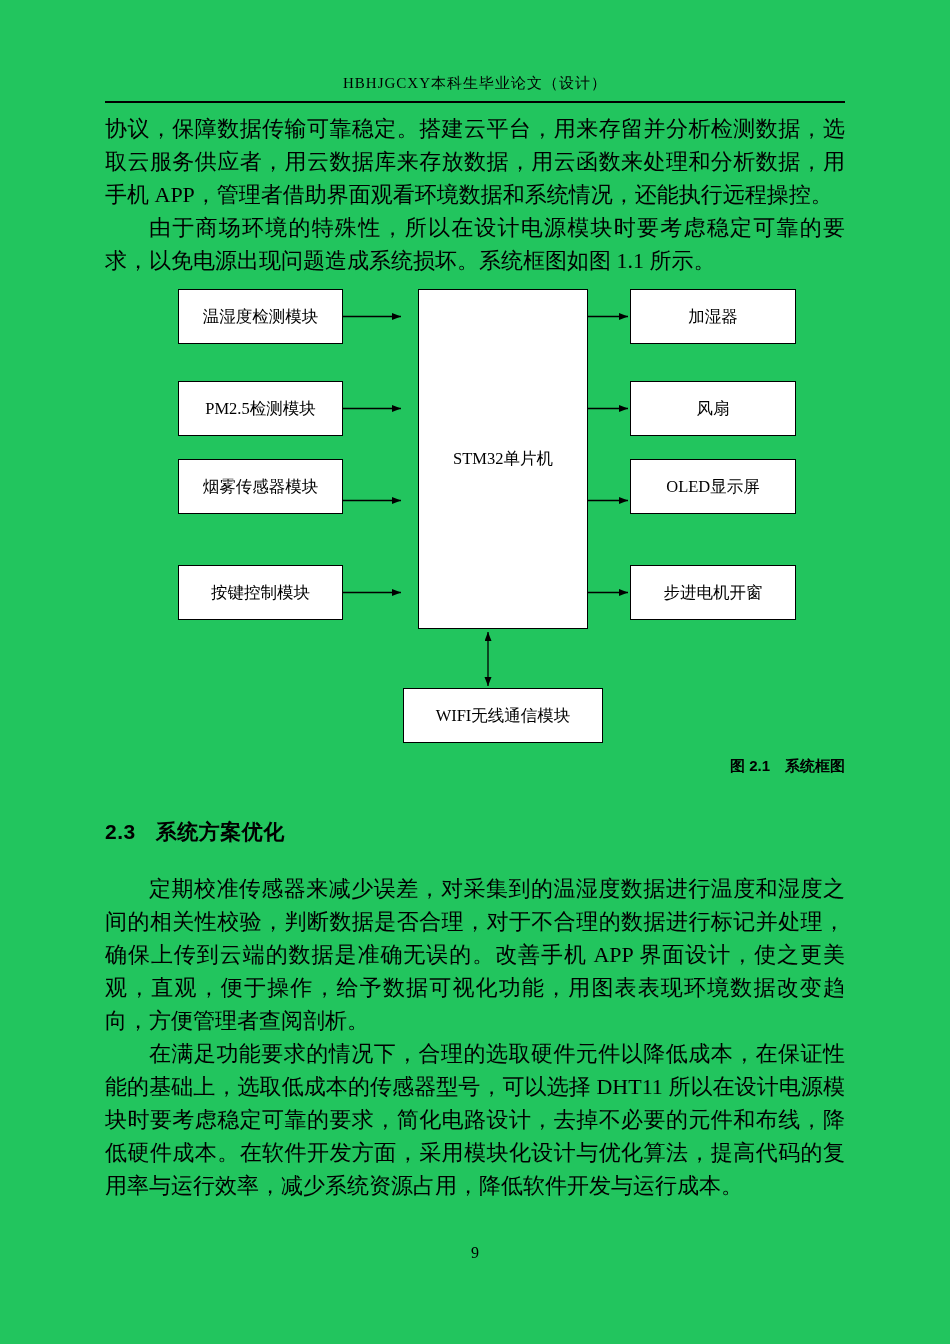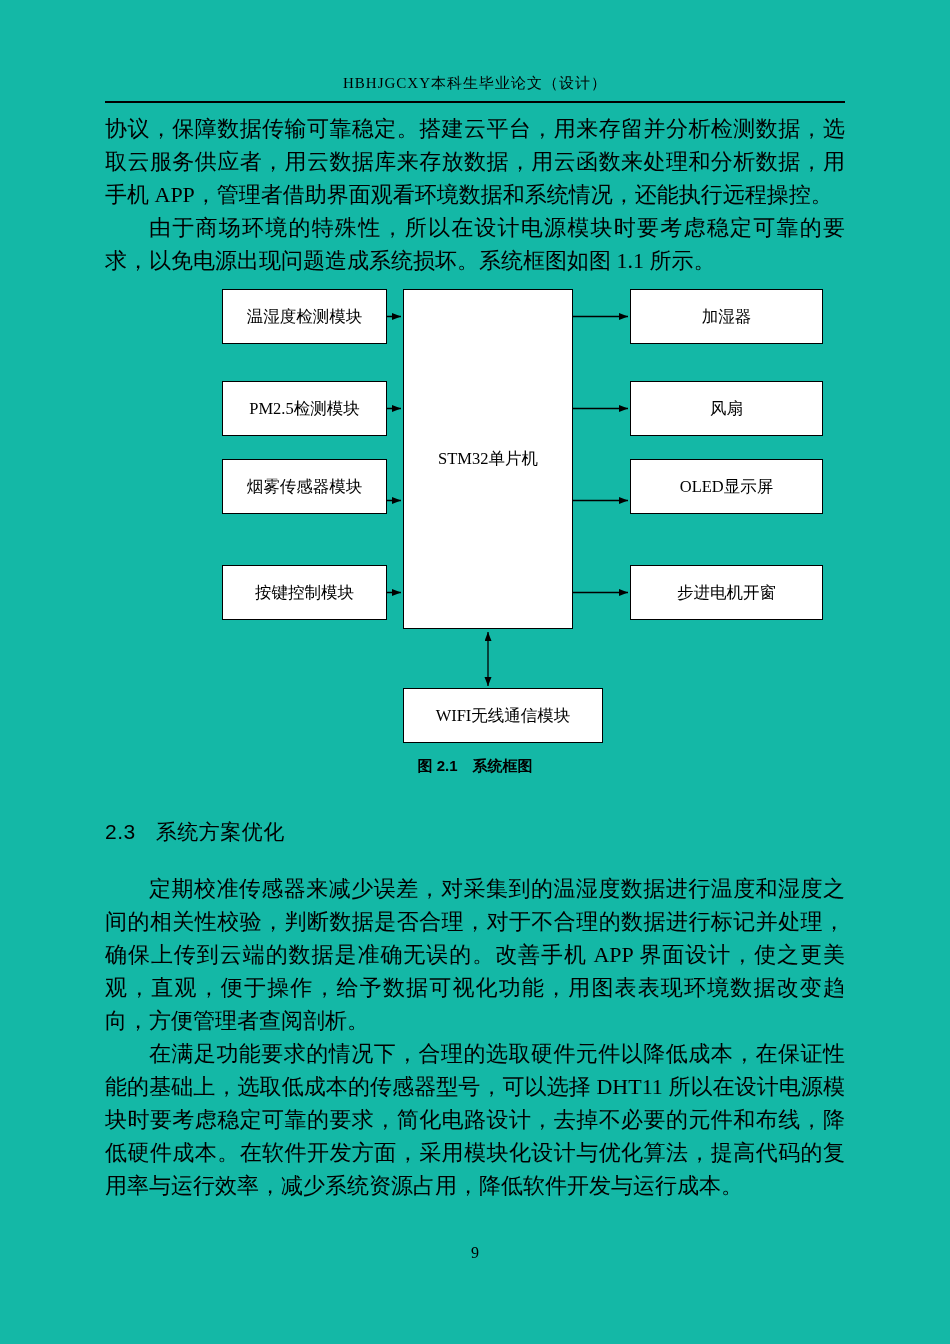--- a/index.html
+++ b/index.html
@@ -3,21 +3,21 @@
 <meta charset="utf-8">
 <style>
   * { margin: 0; padding: 0; box-sizing: border-box; }
   html, body { background: #ffffff; }
   body { font-family: "Liberation Serif", serif; color: #000; }
 
   .page {
     position: relative;
     width: 950px;
     height: 1344px;
-    background: #14b8a6;
+    background: #22c55e;
     overflow: hidden;
     padding-left: 12px;
   }
 
   .running-header {
     position: absolute;
     top: 74px;
     left: 105px;
     width: 740px;
     text-align: center;
@@ -61,40 +61,40 @@
   .box {
     position: absolute;
     border: 1px solid #000;
     background: #fff;
     display: flex;
     align-items: center;
     justify-content: center;
     font-size: 16.5px;
     text-align: center;
   }
-  .box.in  { left: 73px;  width: 165px; height: 55px; margin-left: 44px; }
-  .box.out { left: 525px; width: 193px; height: 55px; }
+  .box.in  { left: 73px;  width: 165px; height: 55px; }
+  .box.out { left: 525px; width: 166px; height: 55px; }
   .box.row1 { top: 7px; }
   .box.row2 { top: 99px; }
   .box.row3 { top: 177px; }
   .box.row4 { top: 283px; }
-  .box.center { left: 298px; top: 7px; width: 170px; height: 340px; }
+  .box.center { left: 313px; top: 7px; width: 170px; height: 340px; }
   .box.bottom { left: 298px; top: 406px; width: 200px; height: 55px; }
 
   .fig-caption {
-    text-align: center;
+    text-align: right;
     font-family: "Liberation Sans", sans-serif;
     font-weight: bold;
     font-size: 15px;
     margin-top: 10px;
   }
 
   h2.section-heading {
     font-family: "Liberation Sans", sans-serif;
-    font-weight: normal;
+    font-weight: bold;
     font-size: 21px;
     margin-top: 42px;
     margin-bottom: 26px;
     letter-spacing: 0.5px;
   }
   h2.section-heading .sec-num { margin-right: 20px; }
 
   .page-number {
     position: absolute;
     top: 1244px;

